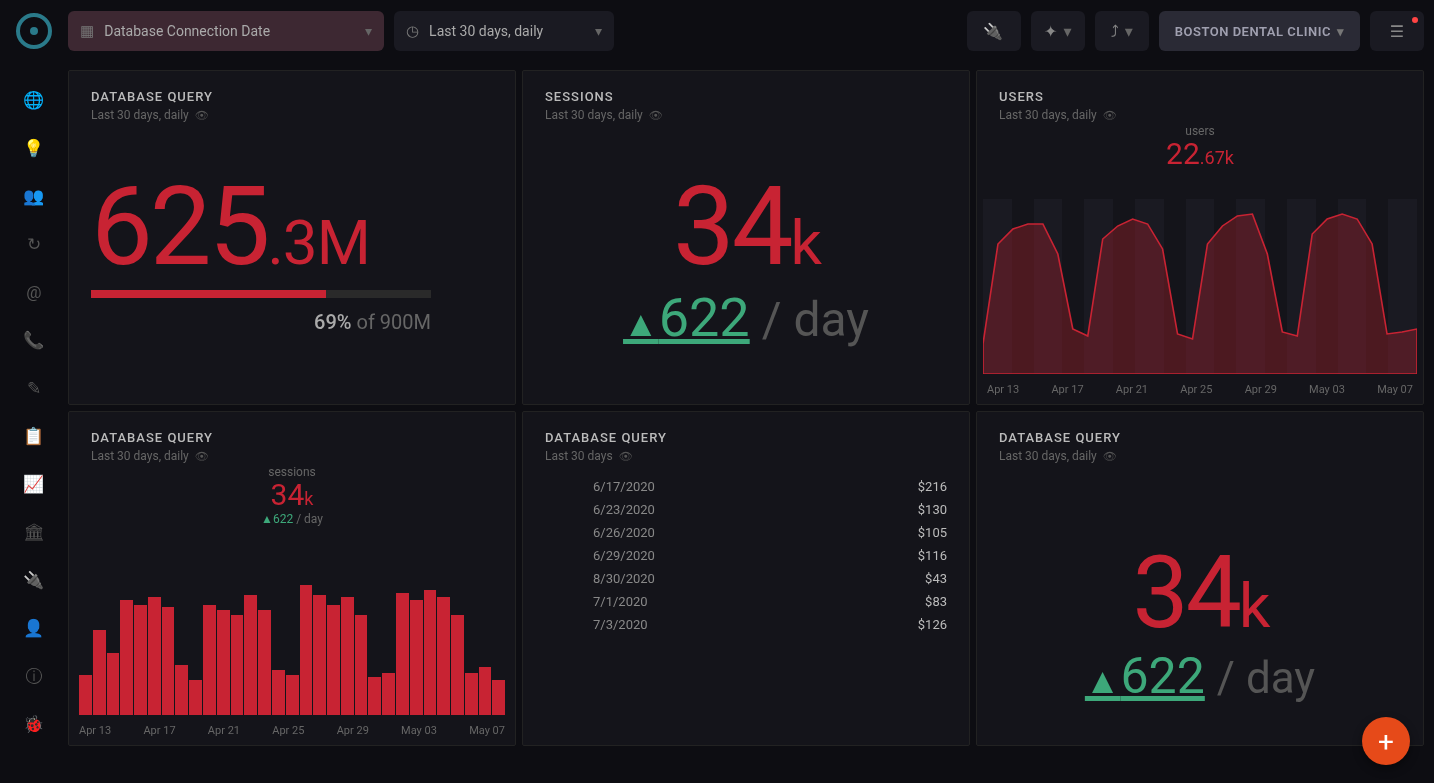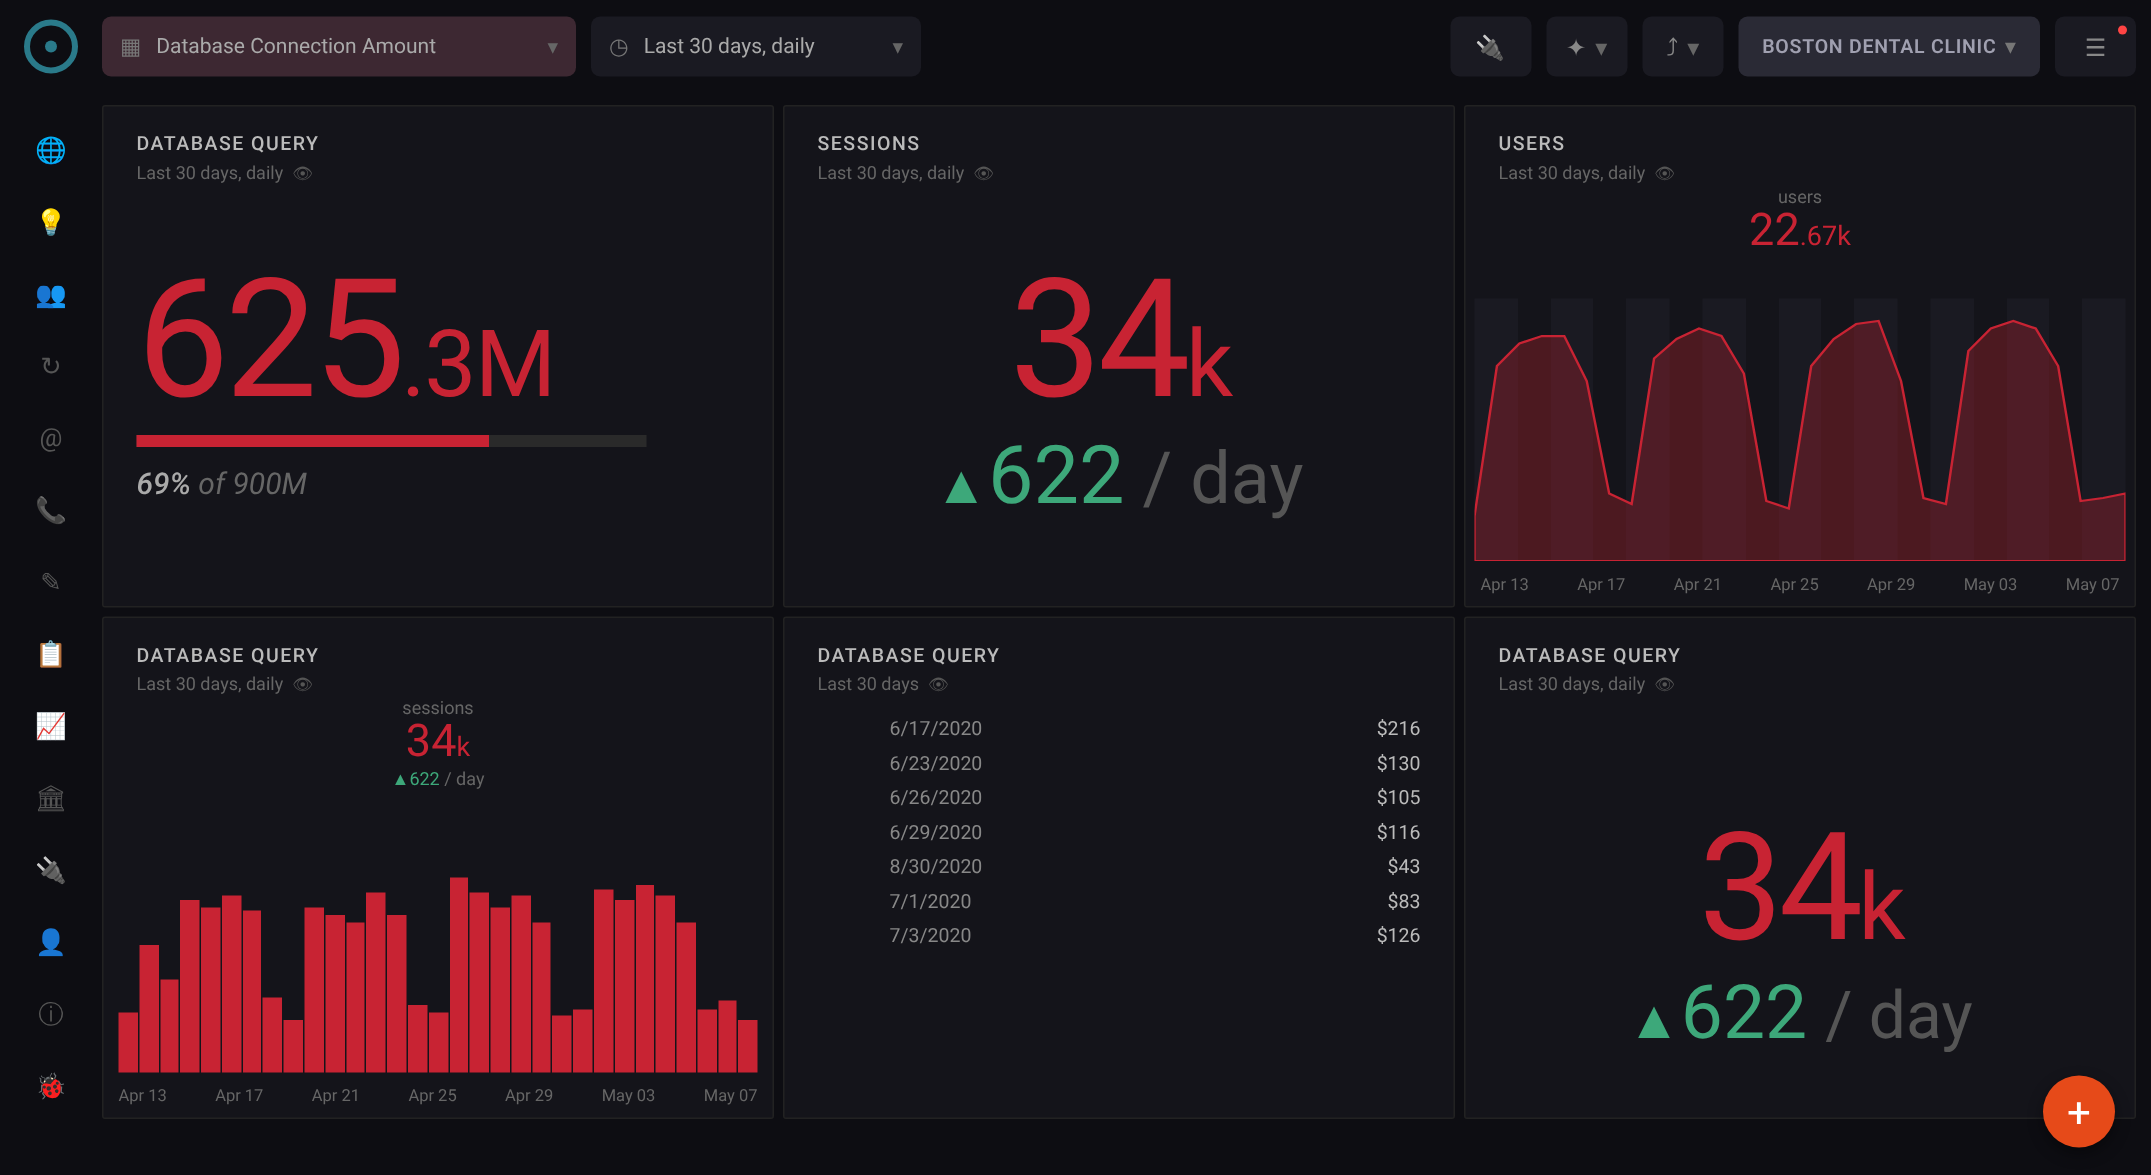--- a/index.html
+++ b/index.html
@@ -140,36 +140,36 @@
   letter-spacing: -3px;
 }
 .bignum .unit { font-size: 62px; letter-spacing: -1px; }
 .progress-track {
   height: 8px;
   background: #2a2a2a;
   margin-top: 8px;
   width: 340px;
 }
 .progress-fill { height: 100%; background: #c82333; }
-.progress-label { color: #666; font-size: 20px; margin-top: 12px; text-align: left; width: 340px; font-style: italic; }
+.progress-label { color: #666; font-size: 20px; margin-top: 12px; text-align: right; width: 340px; }
 .progress-label .pct { color: #aaa; font-weight: 500; }
 .center-big {
   text-align: center;
   margin-top: 50px;
 }
 .center-big .num { font-size: 110px; color: #c82333; line-height: 1; letter-spacing: -3px; }
 .center-big .num .unit { font-size: 62px; }
 .delta-row {
   display: flex;
   align-items: baseline;
   justify-content: center;
   gap: 12px;
   margin-top: 4px;
 }
-.delta { color: #3da87a; font-size: 54px; font-weight: 400; }
+.delta { color: #3da87a; font-size: 54px; font-weight: 400; text-decoration: underline; }
 .delta .tri { font-size: 36px; }
 .perday { color: #555; font-size: 48px; }
 .mini-label { text-align: center; color: #666; font-size: 12px; margin-top: 2px; }
 .mini-num { text-align: center; color: #c82333; font-size: 30px; margin-top: -2px; }
 .mini-num .unit { font-size: 18px; }
 .mini-delta { text-align: center; font-size: 12px; color: #666; }
 .mini-delta .up { color: #3da87a; }
 .chart-area {
   position: absolute;
   left: 10px; right: 10px; bottom: 30px;
@@ -223,21 +223,21 @@
 .card6 .delta { font-size: 50px; }
 .card6 .perday { font-size: 44px; }
 </style>
 </head>
 <body>
 
 <div class="topbar">
   <div class="logo"></div>
   <div class="dropdown highlighted" style="width:316px">
     <span class="dd-icon">▦</span>
-    <span>Database Connection Amount</span>
+    <span>Database Connection Date</span>
     <span class="chev">▾</span>
   </div>
   <div class="dropdown" style="width:220px">
     <span class="dd-icon">◷</span>
     <span>Last 30 days, daily</span>
     <span class="chev">▾</span>
   </div>
   <div class="spacer"></div>
   <div class="topbtn">
       <span>🔌</span>

